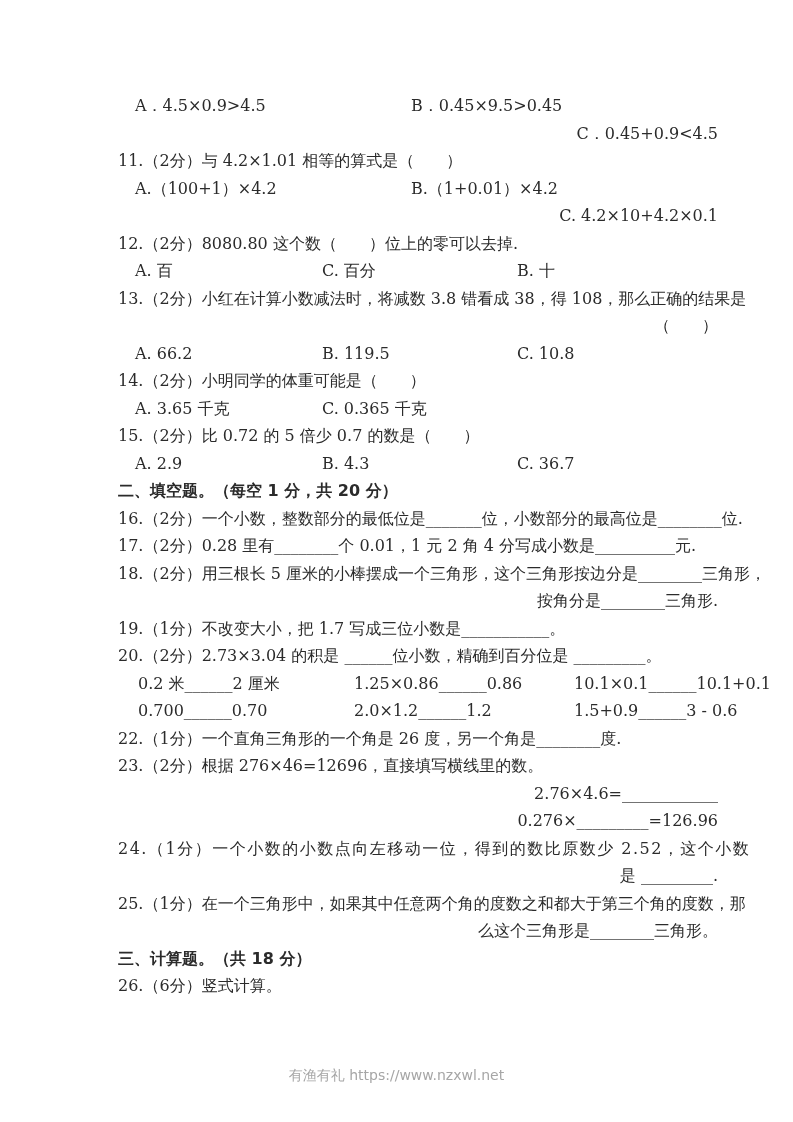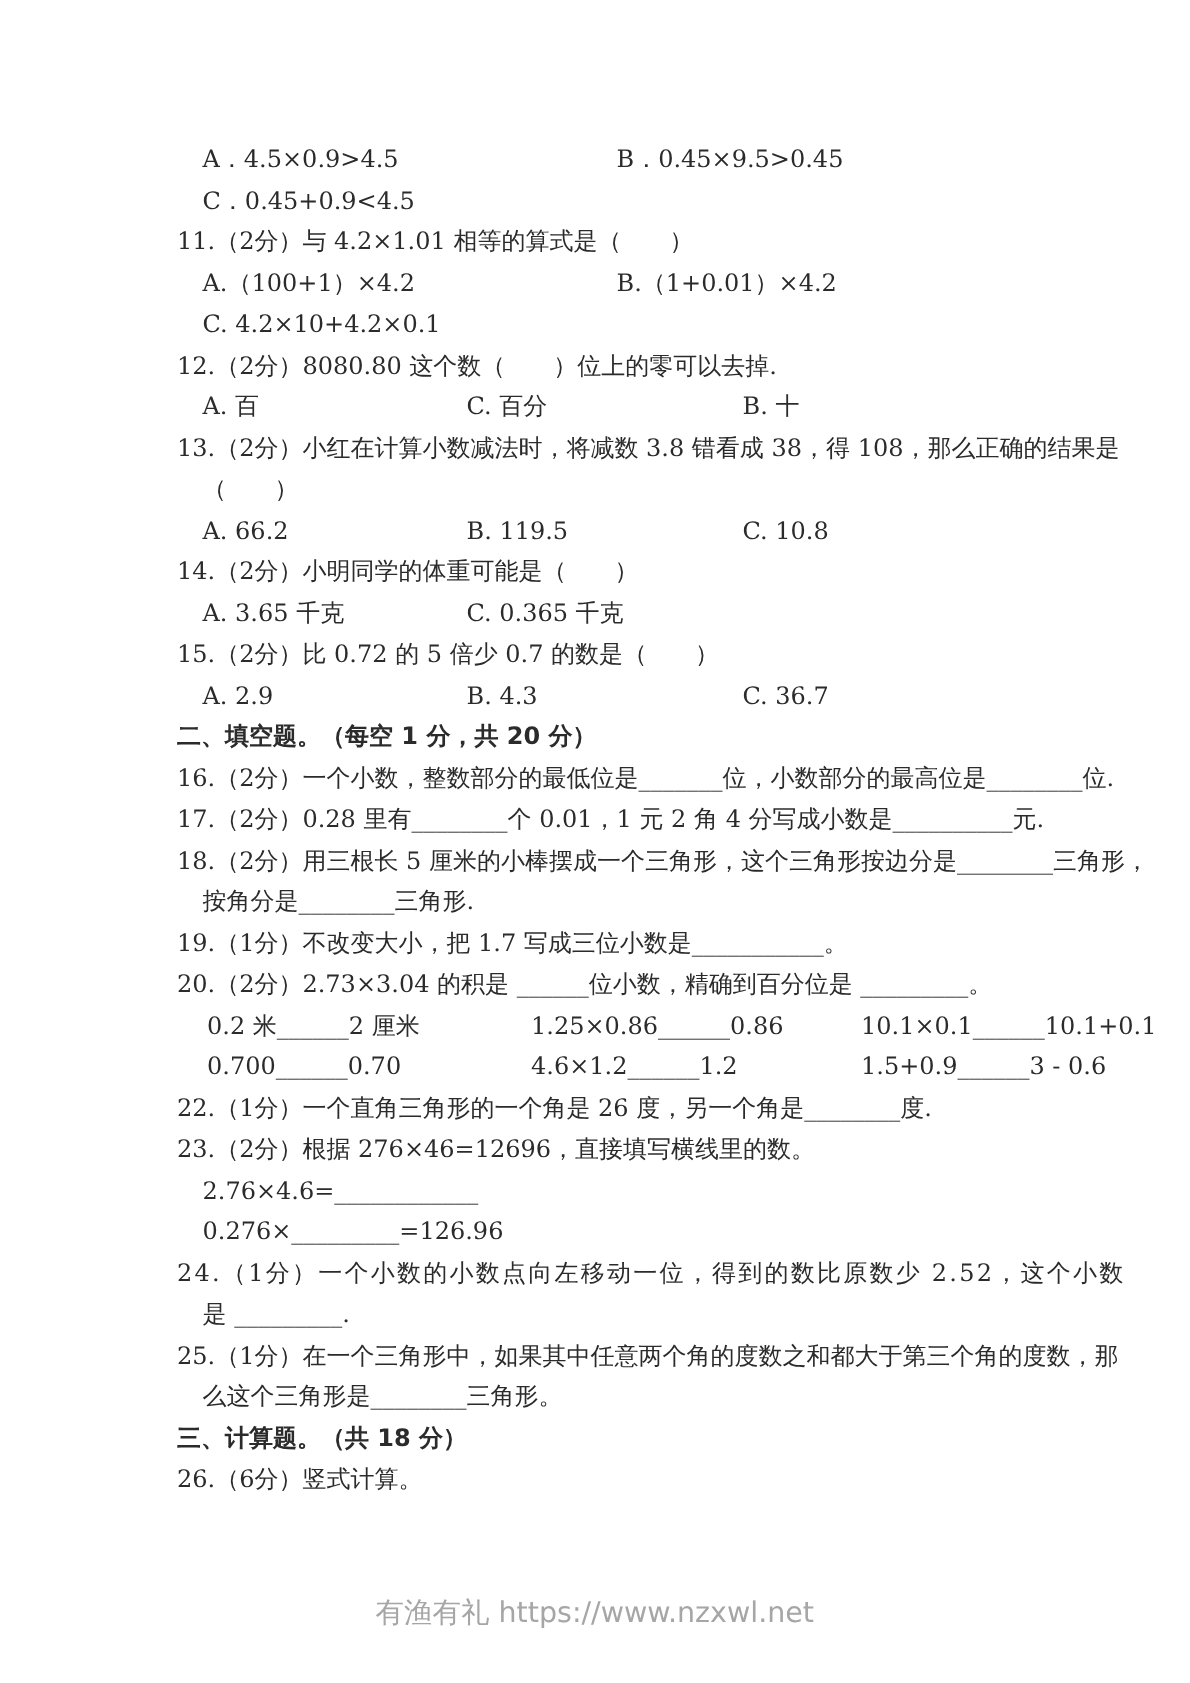--- a/index.html
+++ b/index.html
@@ -17,50 +17,51 @@
     left: 118px;
     top: 92px;
     width: 600px;
   }
   .line {
     height: 27.5px;
     line-height: 27.5px;
     font-size: 16px;
     white-space: nowrap;
   }
-  .indent { padding-left: 17px; }
+  .indent { padding-left: 17px; text-align: right; }
   .opts2 {
     padding-left: 17px;
     display: grid;
     grid-template-columns: 276px auto;
   }
   .opts3 {
     padding-left: 17px;
     display: grid;
     grid-template-columns: 176px 184px auto;
+    gap: 11px;
   }
   .cmp3 {
     padding-left: 20px;
     display: grid;
     grid-template-columns: 176px 180px auto;
     gap: 40px;
   }
   .section-title {
     font-family: "DejaVu Sans", sans-serif;
     font-weight: 700;
   }
   .spread { letter-spacing: 1.5px; }
   .footer {
     position: absolute;
     left: 0;
     right: 0;
     top: 1064px;
     text-align: center;
     font-family: "DejaVu Sans", sans-serif;
-    font-size: 19px;
+    font-size: 14px;
     color: #a6a6a6;
     line-height: 22px;
   }
 </style>
 </head>
 <body>
 
 <div class="page">
   <div class="content">
 
@@ -114,21 +115,21 @@
     <div class="line">19.（1分）不改变大小，把 1.7 写成三位小数是___________。</div>
     <div class="line">20.（2分）2.73×3.04 的积是 ______位小数，精确到百分位是 _________。</div>
 
     <div class="line cmp3">
       <span>0.2 米______2 厘米</span>
       <span>1.25×0.86______0.86</span>
       <span>10.1×0.1______10.1+0.1</span>
     </div>
     <div class="line cmp3">
       <span>0.700______0.70</span>
-      <span>4.6×1.2______1.2</span>
+      <span>2.0×1.2______1.2</span>
       <span>1.5+0.9______3 - 0.6</span>
     </div>
 
     <div class="line">22.（1分）一个直角三角形的一个角是 26 度，另一个角是________度.</div>
     <div class="line">23.（2分）根据 276×46=12696，直接填写横线里的数。</div>
     <div class="line indent">2.76×4.6=____________</div>
     <div class="line indent">0.276×_________=126.96</div>
 
     <div class="line spread">24.（1分）一个小数的小数点向左移动一位，得到的数比原数少 2.52，这个小数</div>
     <div class="line indent">是 _________.</div>

